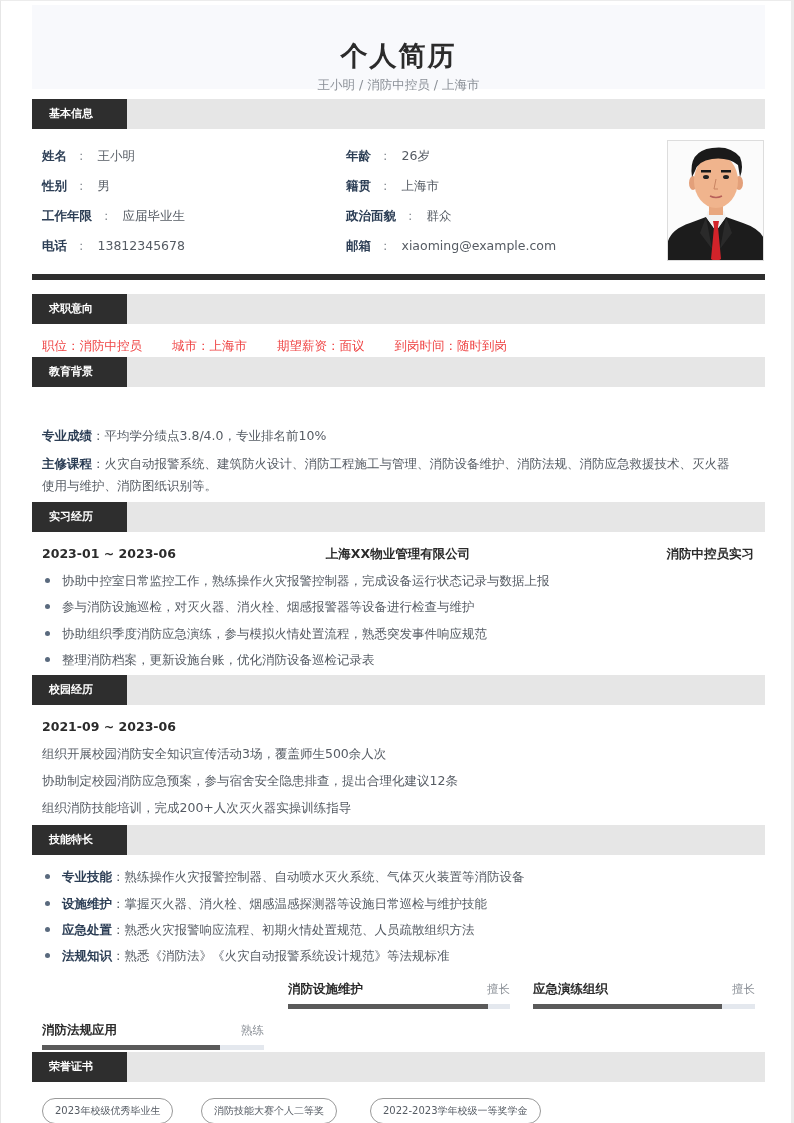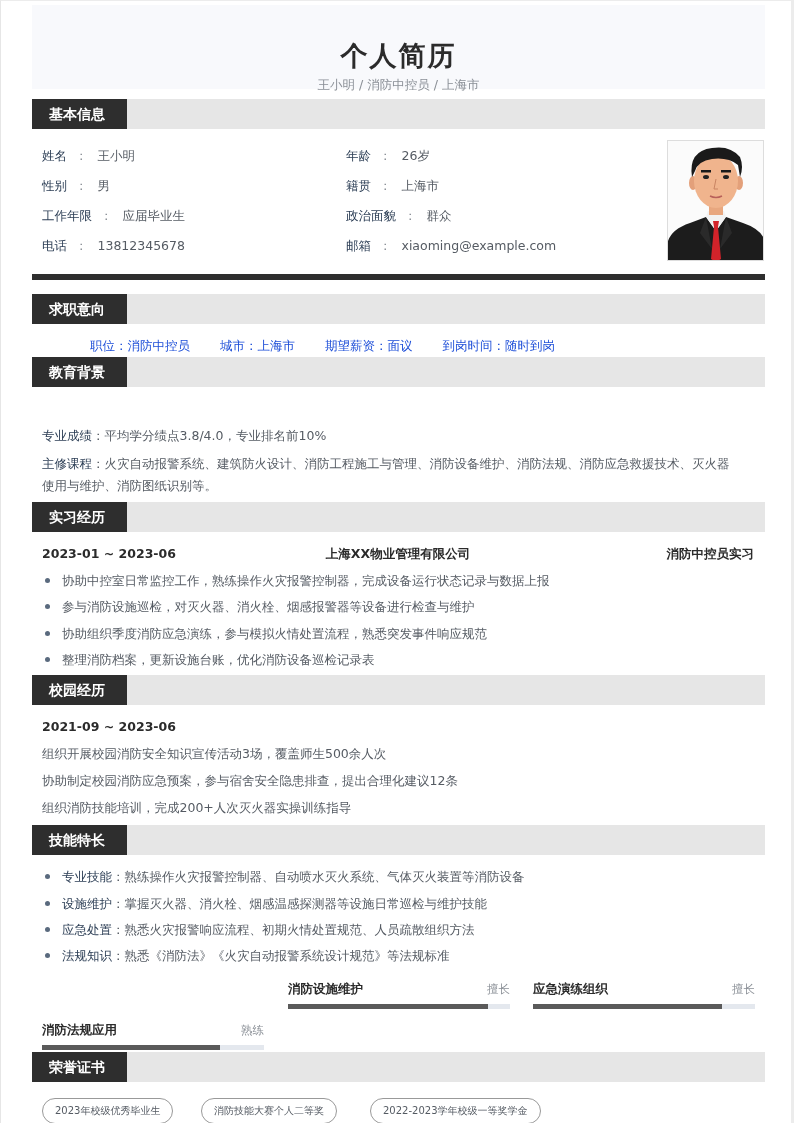--- a/index.html
+++ b/index.html
@@ -4,23 +4,23 @@
 <style>
   * { box-sizing: border-box; margin: 0; padding: 0; }
   html, body { width: 794px; height: 1123px; background: #ffffff; overflow: hidden; }
   body { font-family: "DejaVu Sans", "Liberation Sans", sans-serif; color: #333; position: relative; }
   .page { position: absolute; left: 0; top: 0; width: 794px; height: 1123px; border-left: 1px solid #e6e6e6; border-right: 3px solid #ececec; border-top: 1px solid #ececec; }
   .header { position: absolute; left: 31px; top: 4px; width: 733px; height: 84px; background: #f8f9fc; text-align: center; }
   .header .title { font-size: 27px; font-weight: bold; color: #2b2b2b; letter-spacing: 2px; margin-top: 34px; line-height: 34px; }
   .header .subtitle { font-size: 12.5px; color: #8a8f96; margin-top: 3px; line-height: 18px; }
 
   .section-bar { position: absolute; left: 31px; width: 733px; height: 30px; background: #e6e6e6; }
-  .section-bar .tab { position: absolute; left: 0; top: 0; width: 95px; height: 30px; background: #2e2e2e; color: #fff; font-weight: bold; font-size: 14px; line-height: 30px; padding-left: 17px; }
+  .section-bar .tab { position: absolute; left: 0; top: 0; width: 95px; height: 30px; background: #2e2e2e; color: #fff; font-weight: bold; font-size: 11px; line-height: 30px; padding-left: 17px; }
 
-  .label { color: #2c3e55; font-weight: normal; }
+  .label { color: #2c3e55; font-weight: bold; }
   .text { color: #555b63; }
 
   .info-row { position: absolute; font-size: 12.5px; line-height: 18px; white-space: nowrap; }
   .info-row .colon { color: #8a8f96; margin: 0 10px 0 8px; }
   .photo { position: absolute; left: 666px; top: 139px; width: 97px; height: 121px; border: 1px solid #ddd; background: #fafafa; overflow: hidden; }
   .thick-rule { position: absolute; left: 31px; top: 273px; width: 733px; height: 6px; background: #2e2e2e; }
 
   .line { position: absolute; left: 41px; font-size: 12.5px; line-height: 18px; white-space: nowrap; }
   .row3 { position: absolute; left: 41px; width: 712px; font-size: 12.5px; font-weight: bold; color: #2b2b2b; line-height: 18px; }
   .row3 .c { position: absolute; left: 0; width: 100%; text-align: center; top: 0; }
@@ -108,21 +108,21 @@
 
       <path d="M42 55 Q48 58 54 55" stroke="#b8605a" stroke-width="1.5" fill="none"></path>
     </svg>
   </div>
 
   <div class="thick-rule"></div>
 
   <div class="section-bar" style="top:293px;">
     <div class="tab">求职意向</div>
   </div>
-  <div class="line" style="top:336px; color:#1d4ed8;margin-left:48px;">
+  <div class="line" style="top:336px; color:#ef4444;">
     <span>职位：消防中控员</span>
     <span style="margin-left:26px;">城市：上海市</span>
     <span style="margin-left:26px;">期望薪资：面议</span>
     <span style="margin-left:26px;">到岗时间：随时到岗</span>
   </div>
 
   <div class="section-bar" style="top:356px;">
     <div class="tab">教育背景</div>
   </div>
   <div class="line" style="top:426px;">

